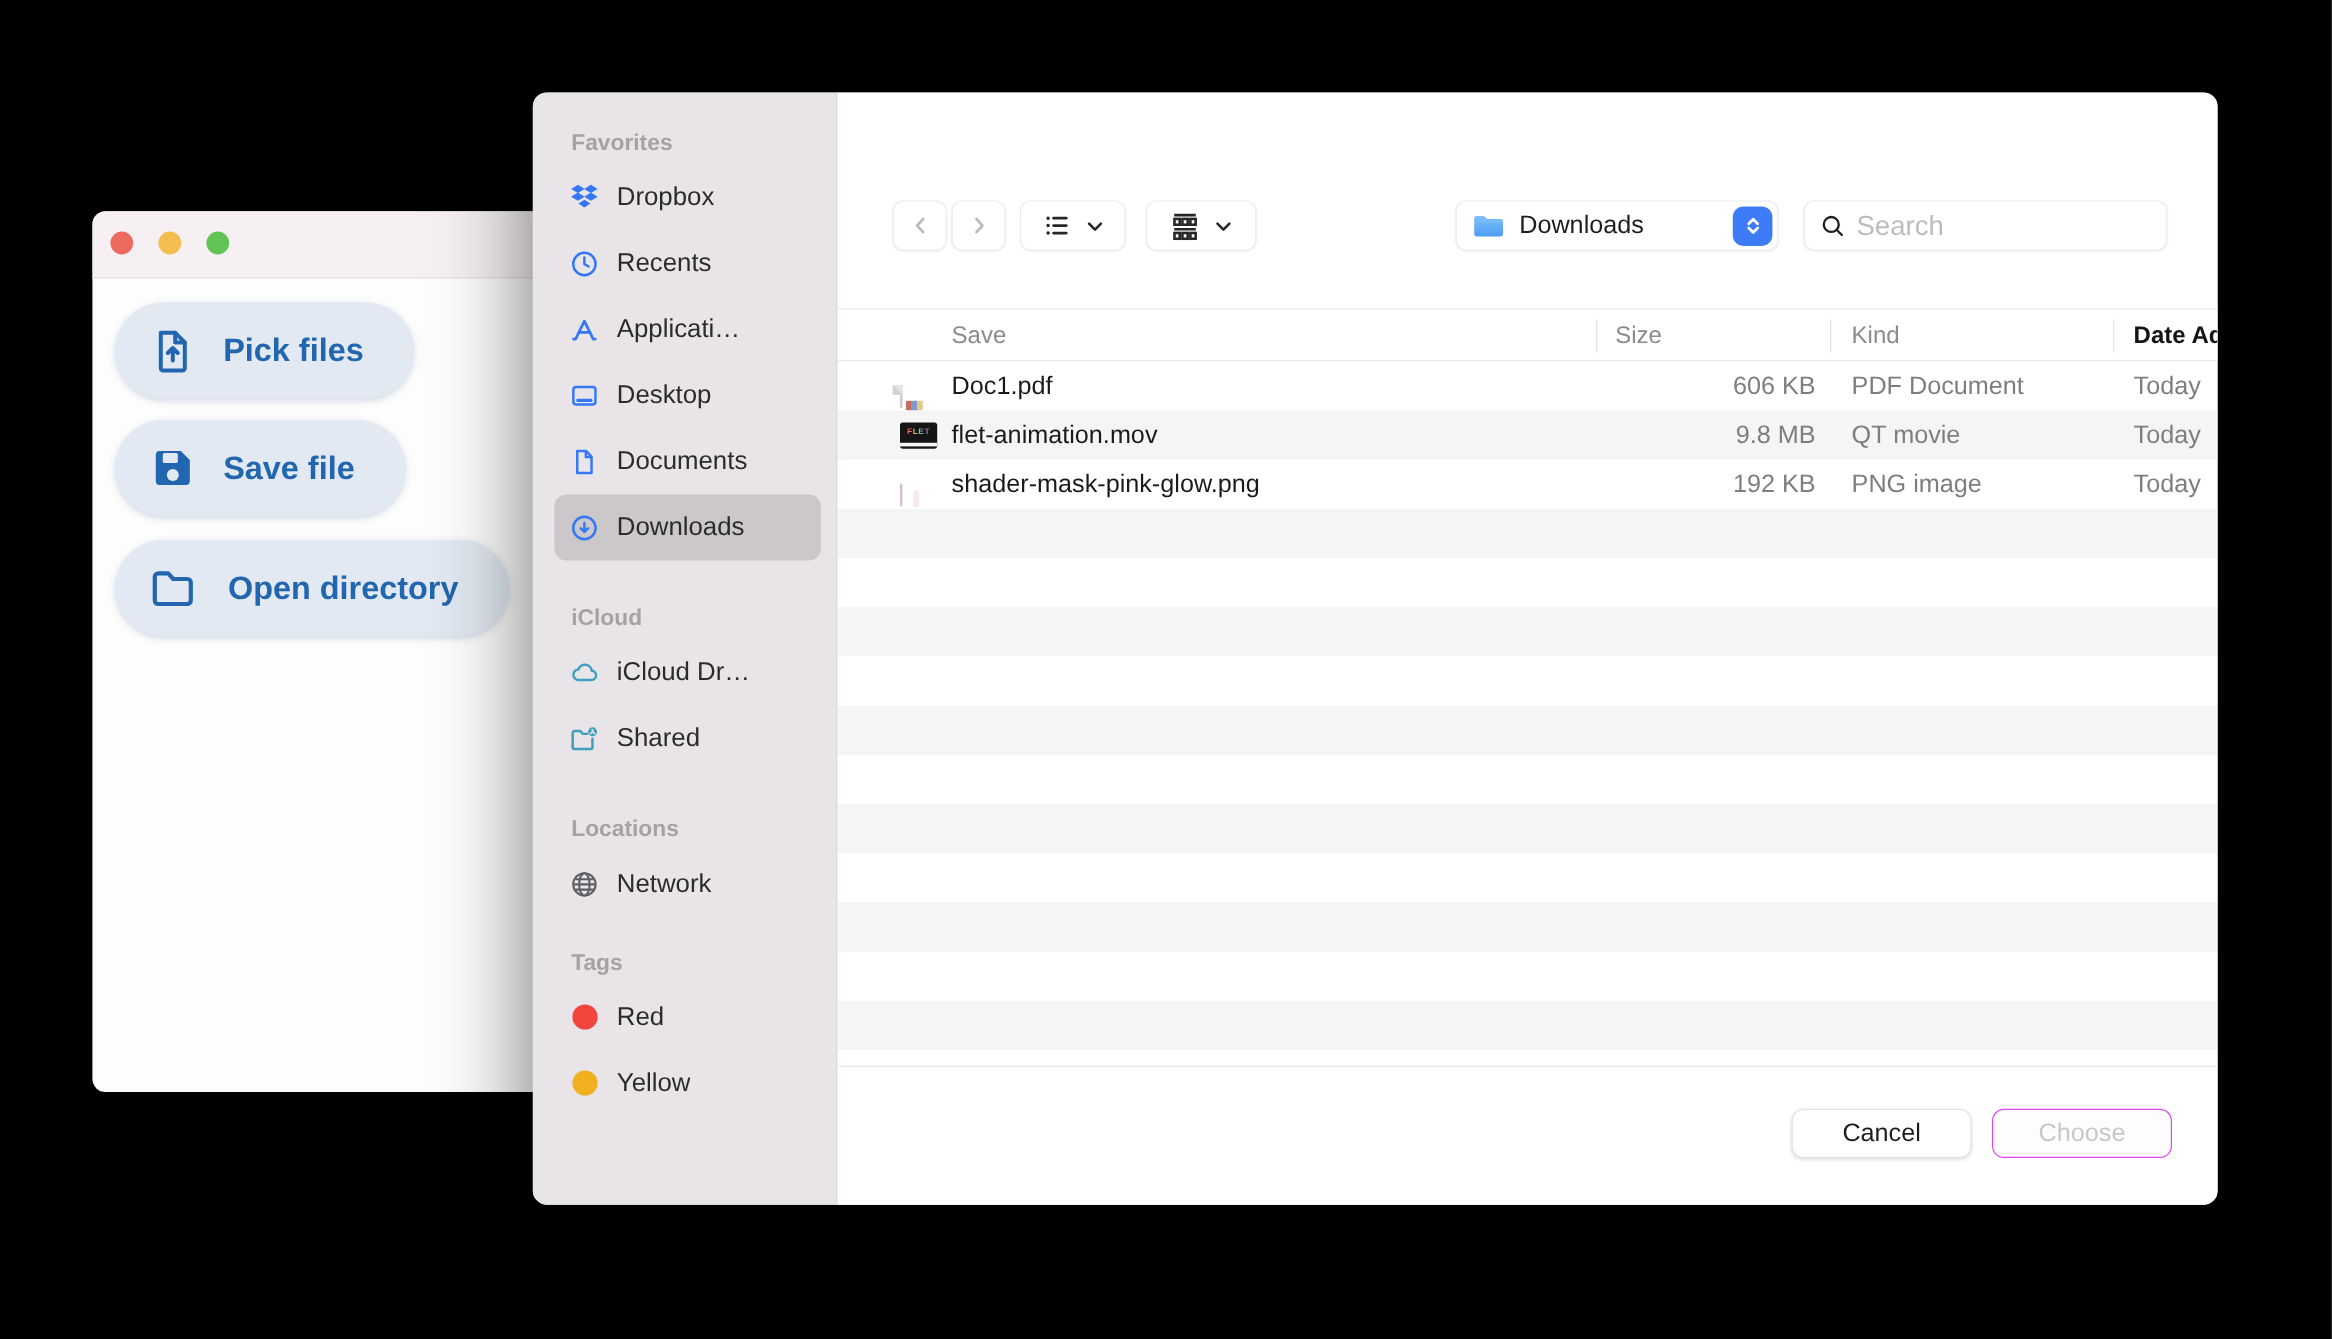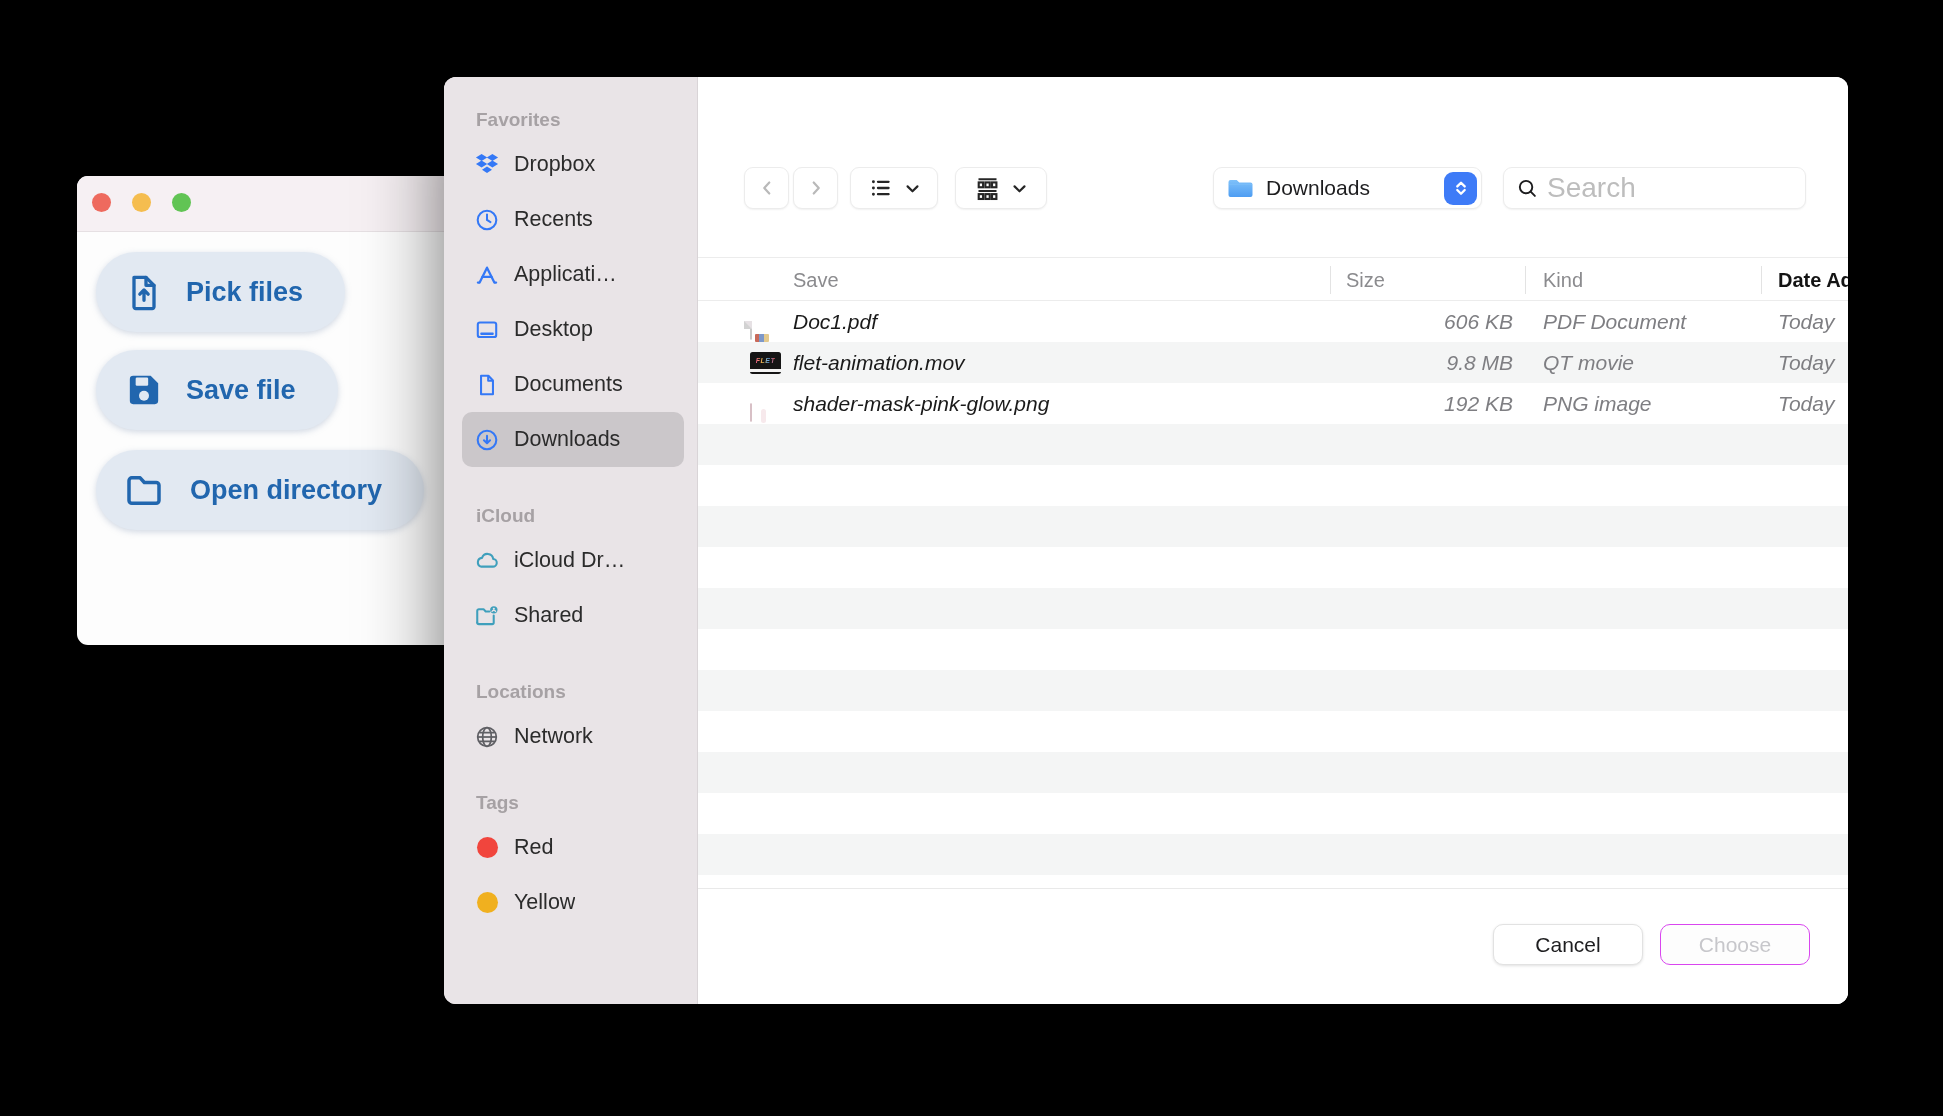--- a/index.html
+++ b/index.html
@@ -1,21 +1,21 @@
 <!DOCTYPE html>
 <html><head>
 <meta charset="utf-8">
 <style>
   * { margin:0; padding:0; box-sizing:border-box; }
   html,body { width:1943px; height:1116px; background:#000; overflow:hidden;
               font-family:"Liberation Sans","DejaVu Sans",sans-serif; }
   body { position:relative; }
 
   
-  .app-window { position:absolute; left:77px; top:176px; width:522px; height:469px;
+  .app-window { position:absolute; left:77px; top:176px; width:522px; height:734px;
     background:linear-gradient(90deg,#fdfdfd 70%,#ededee 100%); border-radius:11px; overflow:hidden; }
   .app-titlebar { height:56px; background:#f6f0f3; border-bottom:1px solid #e6e0e3;
     position:relative; }
   .traffic { position:absolute; top:17px; width:19px; height:19px; border-radius:50%; }
   .t-red    { left:15px; background:#ee6a5e; }
   .t-yellow { left:55px; background:#f5bd4f; }
   .t-green  { left:95px; background:#61c454; }
   .app-body { padding:20px 0 0 19px; }
   .pill-btn { display:flex; align-items:center; gap:22px; width:max-content;
     height:80px; border-radius:40px; background:#e2e9f2; padding:0 42px 0 28px;
@@ -56,35 +56,35 @@
     display:flex; align-items:center; justify-content:center; }
   .btn-back { left:46px;  width:45px; }
   .btn-fwd  { left:95px;  width:45px; }
   .btn-list { left:152px; width:88px;  gap:10px; }
   .btn-grid { left:257px; width:92px;  gap:10px; }
   .popup    { left:515px; width:269px; justify-content:flex-start; padding:0 4px 0 13px; gap:11px; }
   .popup-label { font-size:21px; color:#1d1d1f; flex:1; }
   .stepper { width:33px; height:33px; border-radius:9px; background:#3e7bf7;
     display:flex; align-items:center; justify-content:center; flex:none; }
   .search { left:805px; width:303px; padding:0 10px 0 12px; justify-content:flex-start; gap:8px; }
-  .search input { border:none; outline:none; flex:1; font-size:28px; color:#1d1d1f;
+  .search input { border:none; outline:none; flex:1; font-size:23px; color:#1d1d1f;
     font-family:inherit; background:transparent; min-width:0; }
   .search input::placeholder { color:#bdbdbd; }
 
   
   .thead { position:absolute; top:180px; left:0; right:0; height:44px;
     border-top:1px solid #ececec; border-bottom:1px solid #ececec; background:#fff; }
   .th { position:absolute; top:0; height:44px; line-height:44px; font-size:20px; color:#8b8b8e; }
   .th-name { left:95px; }  .th-size { left:648px; } .th-kind { left:845px; }
   .th-date { left:1080px; color:#141414; font-weight:700; white-space:nowrap; }
   .col-div { position:absolute; top:8px; width:1px; height:28px; background:#e3e3e3; }
   .cd1 { left:632px; } .cd2 { left:827px; } .cd3 { left:1063px; }
 
   .tlist { position:absolute; top:224px; left:0; right:0; height:587px; overflow:hidden; }
-  .frow { position:relative; height:41px;font-style:italic; }
+  .frow { position:relative; height:41px; }
   .frow.alt { background:#f4f5f5; }
   .cell { position:absolute; top:0; height:41px; line-height:41px; font-size:21px; white-space:nowrap; }
   .c-name { left:95px; color:#1a1a1a; }
   .c-size { left:632px; width:183px; text-align:right; color:#7e7e82; }
   .c-kind { left:845px; color:#7e7e82; }
   .c-date { left:1080px; color:#7e7e82; }
   .ficon { position:absolute; left:52px; top:50%; transform:translateY(-50%); }
 
   .icon-pdf { width:24px; height:29px; background:#fff; border:1px solid #c9c9c9; border-radius:2px; position:relative; }
   .icon-pdf::before { content:""; position:absolute; right:-1px; top:-1px; border-style:solid;

